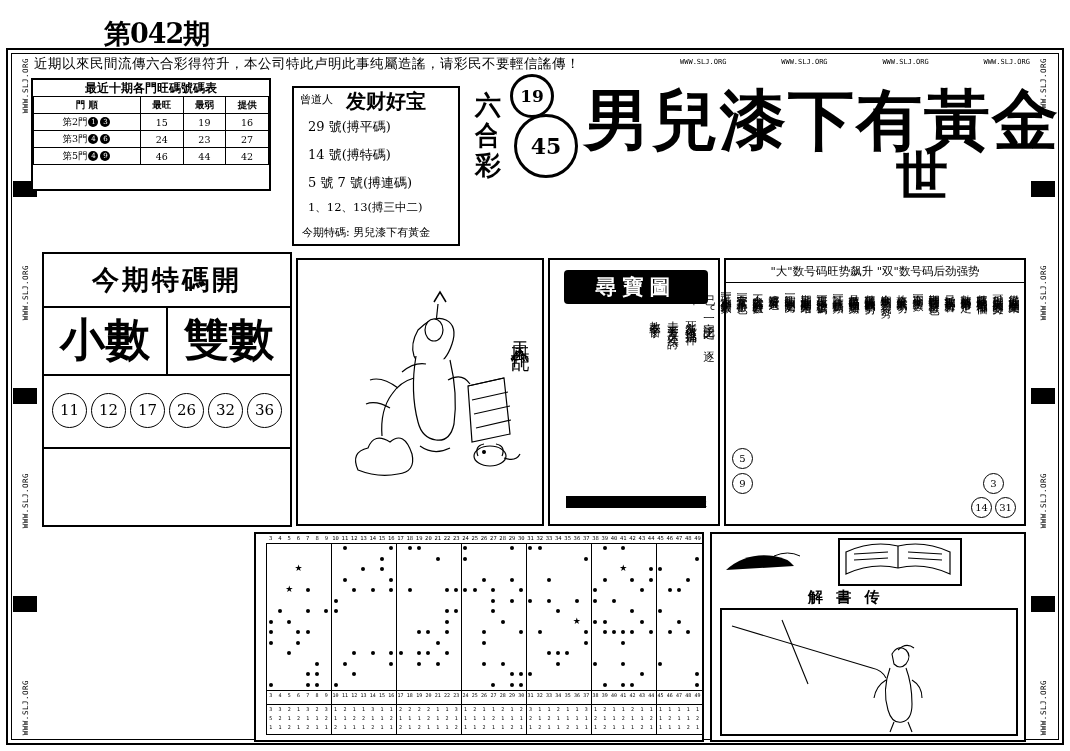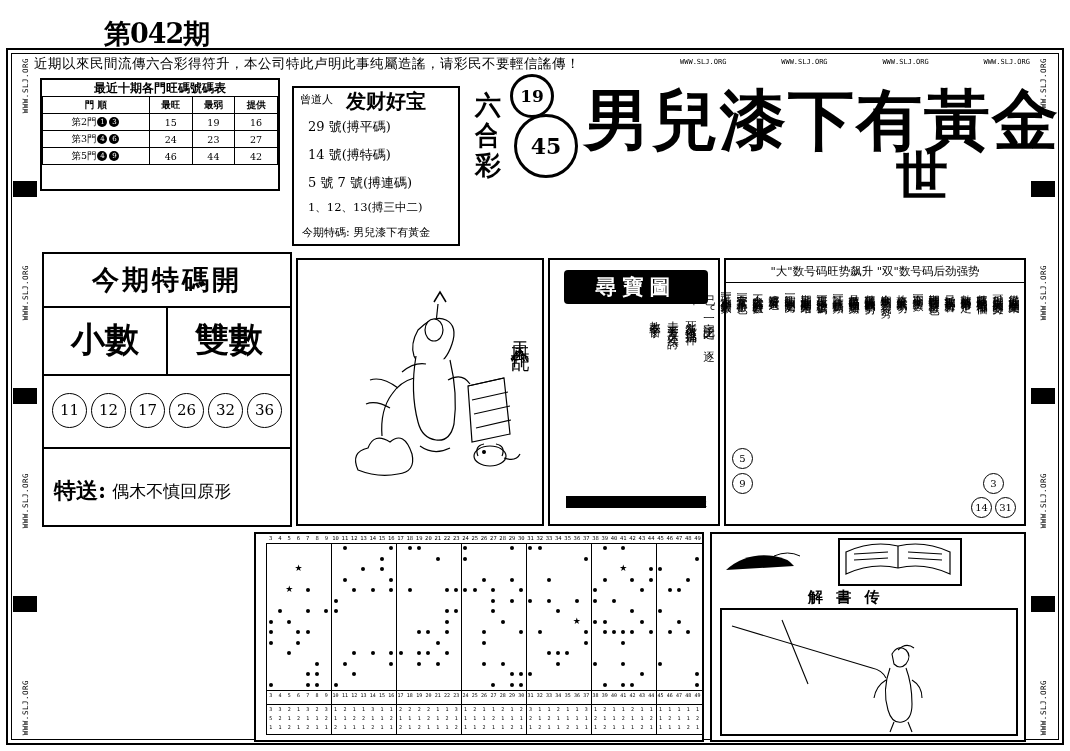--- a/index.html
+++ b/index.html
@@ -20,21 +20,21 @@
   .masthead{position:absolute;left:316px;top:8px;font-size:38px;font-weight:bold;font-family:"DejaVu Serif","Liberation Serif",serif;letter-spacing:6px;
             background:#000;color:#fff;padding:1px 10px;}
   .headline{position:absolute;left:34px;top:55px;font-size:13.5px;font-family:"DejaVu Serif","Liberation Serif",serif;letter-spacing:0.5px;white-space:nowrap;}
   .wmrow{position:absolute;top:58px;left:680px;width:350px;display:flex;justify-content:space-between;}
   .wm{font-size:7px;font-family:"DejaVu Sans Mono","Liberation Mono",monospace;}
 
   
   .box{position:absolute;border:2px solid #000;box-sizing:border-box;background:#fff;}
 
   
-  #tbl1{left:40px;top:78px;width:240px;height:113px;}
+  #tbl1{left:31px;top:78px;width:240px;height:113px;}
   #tbl1 .cap{position:absolute;left:0;top:0;width:100%;text-align:center;font-size:12px;font-weight:bold;font-family:"DejaVu Serif","Liberation Serif",serif;}
   #tbl1 table{position:absolute;top:16px;left:0;width:100%;border-collapse:collapse;font-size:9.5px;font-family:"DejaVu Serif","Liberation Serif",serif;}
   #tbl1 th,#tbl1 td{border:1px solid #000;text-align:center;height:16px;padding:0;}
   #tbl1 th{font-weight:bold;}
   .ballmini{display:inline-block;width:10px;height:10px;line-height:10px;border-radius:50%;background:#000;color:#fff;font-size:7px;text-align:center;vertical-align:middle;margin:0 1px;}
 
   
   #box2{left:292px;top:86px;width:168px;height:160px;}
   #box2 .ttl{position:absolute;top:4px;left:6px;font-size:11px;font-family:"DejaVu Serif","Liberation Serif",serif;}
   #box2 .ttlbig{position:absolute;top:0px;left:52px;font-size:20px;font-weight:bold;font-family:"DejaVu Serif","Liberation Serif",serif;}
@@ -50,21 +50,21 @@
   #b45{left:48px;top:46px;width:58px;height:58px;font-size:22px;}
   #b8{left:30px;top:30px;width:86px;height:86px;font-size:58px;border:none;}
   .logotext{position:absolute;left:118px;top:8px;font-size:66px;font-weight:bold;font-family:"DejaVu Serif","Liberation Serif",serif;letter-spacing:2px;white-space:nowrap;}
   .logotext2{position:absolute;left:430px;top:74px;font-size:52px;font-weight:bold;font-family:"DejaVu Serif","Liberation Serif",serif;}
 
   
   #resbox{left:42px;top:252px;width:250px;height:275px;}
   #resbox .hd{position:absolute;left:0;top:0;width:100%;height:52px;border-bottom:2px solid #000;display:flex;align-items:center;justify-content:center;
       font-size:27px;font-weight:bold;font-family:"DejaVu Serif","Liberation Serif",serif;letter-spacing:3px;}
   #resbox .two{position:absolute;top:52px;left:0;width:100%;height:68px;display:flex;border-bottom:2px solid #000;}
-  #resbox .two>div{flex:1;display:flex;align-items:center;justify-content:center;font-size:34px;font-weight:bold;font-family:"DejaVu Serif","Liberation Serif",serif;}
+  #resbox .two>div{flex:1;display:flex;align-items:center;justify-content:center;font-size:45px;font-weight:bold;font-family:"DejaVu Serif","Liberation Serif",serif;}
   #resbox .two>div:first-child{border-right:2px solid #000;}
   #resbox .nums{position:absolute;top:126px;left:0;width:100%;height:60px;display:flex;align-items:center;justify-content:space-around;padding:0 6px;box-sizing:border-box;}
   .numball{width:33px;height:33px;border:1.5px solid #000;border-radius:50%;display:flex;align-items:center;justify-content:center;font-size:15px;font-family:"DejaVu Serif","Liberation Serif",serif;}
   #resbox .sep{position:absolute;top:193px;left:0;width:100%;border-top:2px solid #000;}
   #resbox .ft{position:absolute;top:202px;left:0;width:100%;height:70px;display:flex;align-items:center;padding-left:10px;box-sizing:border-box;}
   #resbox .ft .k{font-size:22px;font-weight:bold;font-family:"DejaVu Serif","Liberation Serif",serif;margin-right:6px;}
   #resbox .ft .v{font-size:17px;font-family:"DejaVu Serif","Liberation Serif",serif;}
 
   
   #illus{left:296px;top:258px;width:248px;height:268px;}
@@ -210,24 +210,20 @@
     </div>
     <div class="nums" id="resnums">
         <div class="numball">11</div>
         <div class="numball">12</div>
         <div class="numball">17</div>
         <div class="numball">26</div>
         <div class="numball">32</div>
         <div class="numball">36</div>
       </div>
     <div class="sep"></div>
-    <div class="ft">
-      <span class="k">特送:</span>
-      <span class="v">偶木不慎回原形</span>
-    </div>
   </div>
 
   <div class="box" id="illus">
     <svg class="ill-svg" width="244" height="264" viewBox="0 0 244 264">
       <g stroke="#000" fill="none" stroke-width="1.2">
         <path d="M136 42 l6 -10 l6 10" stroke-width="1.5"></path>
         <path d="M140 44 L132 120"></path>
         <path d="M120 70 q16 -16 28 -10 q12 6 6 24 q-6 18 -18 22 q-14 4 -20 -10 q-4 -12 4 -26 z" fill="#fff"></path>
         <path d="M118 96 q-6 36 2 66 q4 16 18 18 q14 2 18 -16 q4 -30 -4 -64" fill="#fff"></path>
         <ellipse cx="136" cy="70" rx="9" ry="11" fill="#fff"></ellipse>

